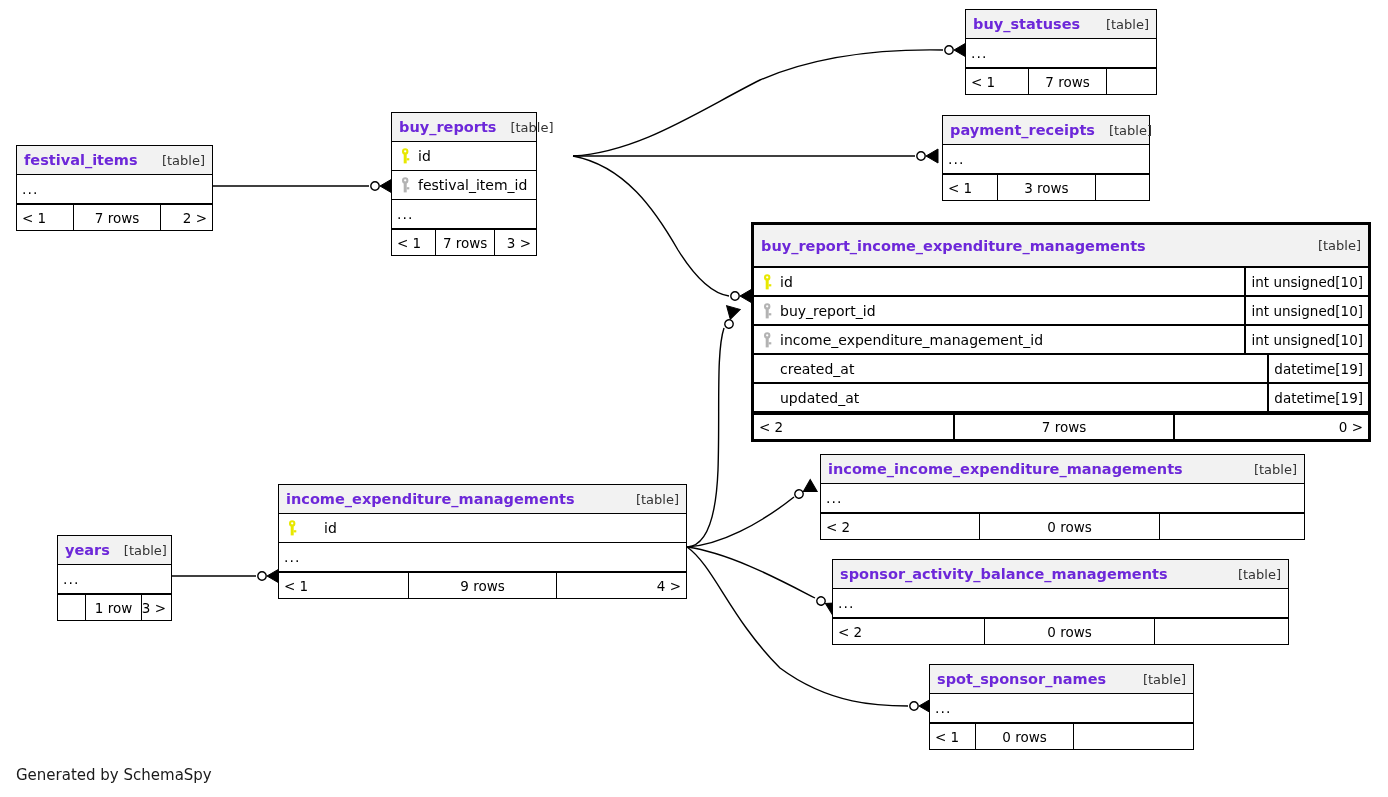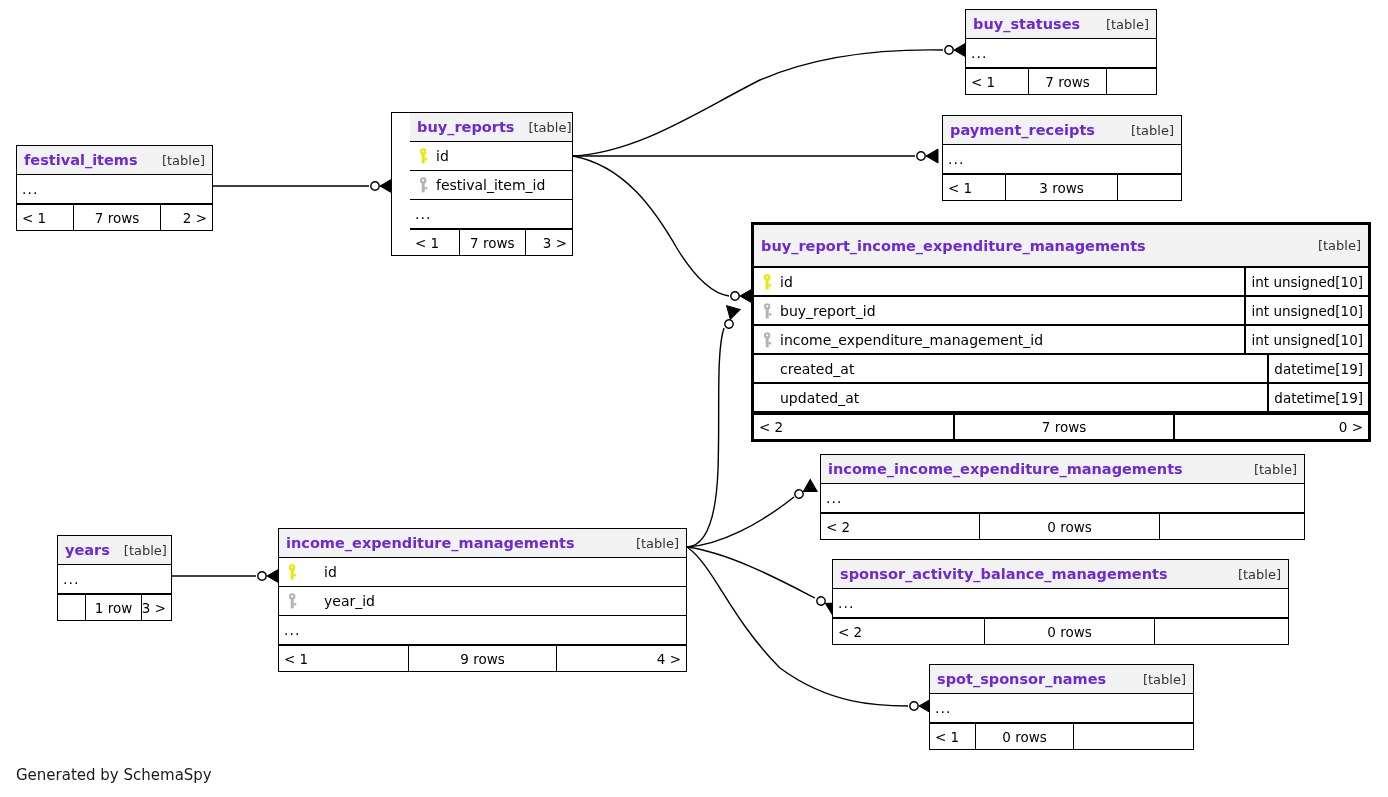--- a/index.html
+++ b/index.html
@@ -247,21 +247,21 @@
         </div>
         <div class="trow">
           <span class="ellipsis">...</span>
         </div>
         <div class="tfoot">
           <div class="fcell c-left" style="width: 63px;">&lt; 1</div>
           <div class="fcell c-center" style="width: 78px;">7 rows</div>
           <div class="fcell c-right" style="width: 49px; flex: 1 1 auto;"></div>
         </div>
       </div>
-      <div class="tbl" style="left: 942px; top: 115px; width: 240px;">
+      <div class="tbl" style="left: 942px; top: 115px; width: 208px;">
         <div class="thead">
           <span class="tname">payment_receipts</span>
           <span class="ttag">[table]</span>
         </div>
         <div class="trow">
           <span class="ellipsis">...</span>
         </div>
         <div class="tfoot">
           <div class="fcell c-left" style="width: 63px;">&lt; 1</div>
           <div class="fcell c-center" style="width: 112px;">3 rows</div>
@@ -275,21 +275,21 @@
         </div>
         <div class="trow">
           <span class="ellipsis">...</span>
         </div>
         <div class="tfoot">
           <div class="fcell c-left" style="width: 57px;">&lt; 1</div>
           <div class="fcell c-center" style="width: 87px;">7 rows</div>
           <div class="fcell c-right" style="width: 51px; flex: 1 1 auto;">2 &gt;</div>
         </div>
       </div>
-      <div class="tbl" style="left: 391px; top: 112px; width: 182px; padding-left: 18px;">
+      <div class="tbl" style="left: 391px; top: 112px; width: 146px;">
         <div class="thead">
           <span class="tname">buy_reports</span>
           <span class="ttag">[table]</span>
         </div>
         <div class="trow">
           <div class="rname">
             <span class="keyicon"><svg viewBox="0 0 13 16" width="13" height="16">
                 <g fill="#e8e800">
                   <circle cx="5.2" cy="3.4" r="3.2"></circle>
                   <rect x="3.7" y="4.2" width="3" height="11.2"></rect>
@@ -396,51 +396,37 @@
         </div>
         <div class="trow">
           <span class="ellipsis">...</span>
         </div>
         <div class="tfoot">
           <div class="fcell c-left" style="width: 159px;">&lt; 2</div>
           <div class="fcell c-center" style="width: 180px;">0 rows</div>
           <div class="fcell c-right" style="width: 144px; flex: 1 1 auto;"></div>
         </div>
       </div>
-      <div class="tbl" style="left: 278px; top: 528px; width: 409px;">
+      <div class="tbl" style="left: 278px; top: 484px; width: 409px;">
         <div class="thead">
           <span class="tname">income_expenditure_managements</span>
           <span class="ttag">[table]</span>
         </div>
         <div class="trow">
           <div class="rname">
             <span class="keyicon"><svg viewBox="0 0 13 16" width="13" height="16">
                 <g fill="#e8e800">
                   <circle cx="5.2" cy="3.4" r="3.2"></circle>
                   <rect x="3.7" y="4.2" width="3" height="11.2"></rect>
                   <rect x="6.7" y="10.2" width="2.6" height="2.2"></rect>
                 </g>
                 <circle cx="5.2" cy="3.3" r="1.15" fill="#ffffff"></circle>
               </svg></span>
             <span class="colgap"></span>
             <span>id</span>
-          </div>
-        </div>
-        <div class="trow">
-          <div class="rname">
-            <span class="keyicon"><svg viewBox="0 0 13 16" width="13" height="16">
-                <g fill="#b3b3b3">
-                  <circle cx="5.2" cy="3.4" r="3.2"></circle>
-                  <rect x="3.7" y="4.2" width="3" height="11.2"></rect>
-                  <rect x="6.7" y="10.2" width="2.6" height="2.2"></rect>
-                </g>
-                <circle cx="5.2" cy="3.3" r="1.15" fill="#ffffff"></circle>
-              </svg></span>
-            <span class="colgap"></span>
-            <span>year_id</span>
           </div>
         </div>
         <div class="trow">
           <span class="ellipsis">...</span>
         </div>
         <div class="tfoot">
           <div class="fcell c-left" style="width: 130px;">&lt; 1</div>
           <div class="fcell c-center" style="width: 148px;">9 rows</div>
           <div class="fcell c-right" style="width: 129px; flex: 1 1 auto;">4 &gt;</div>
         </div>

